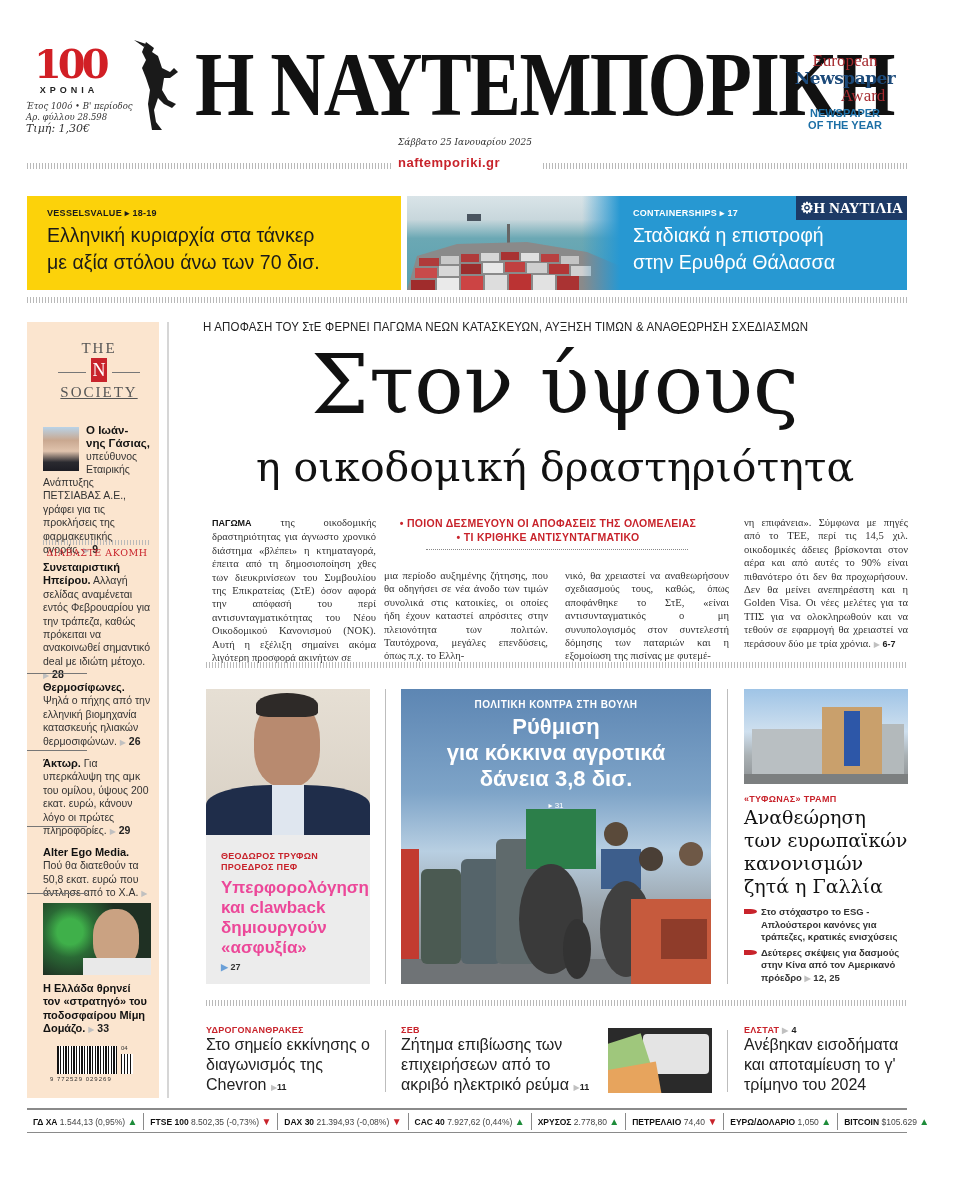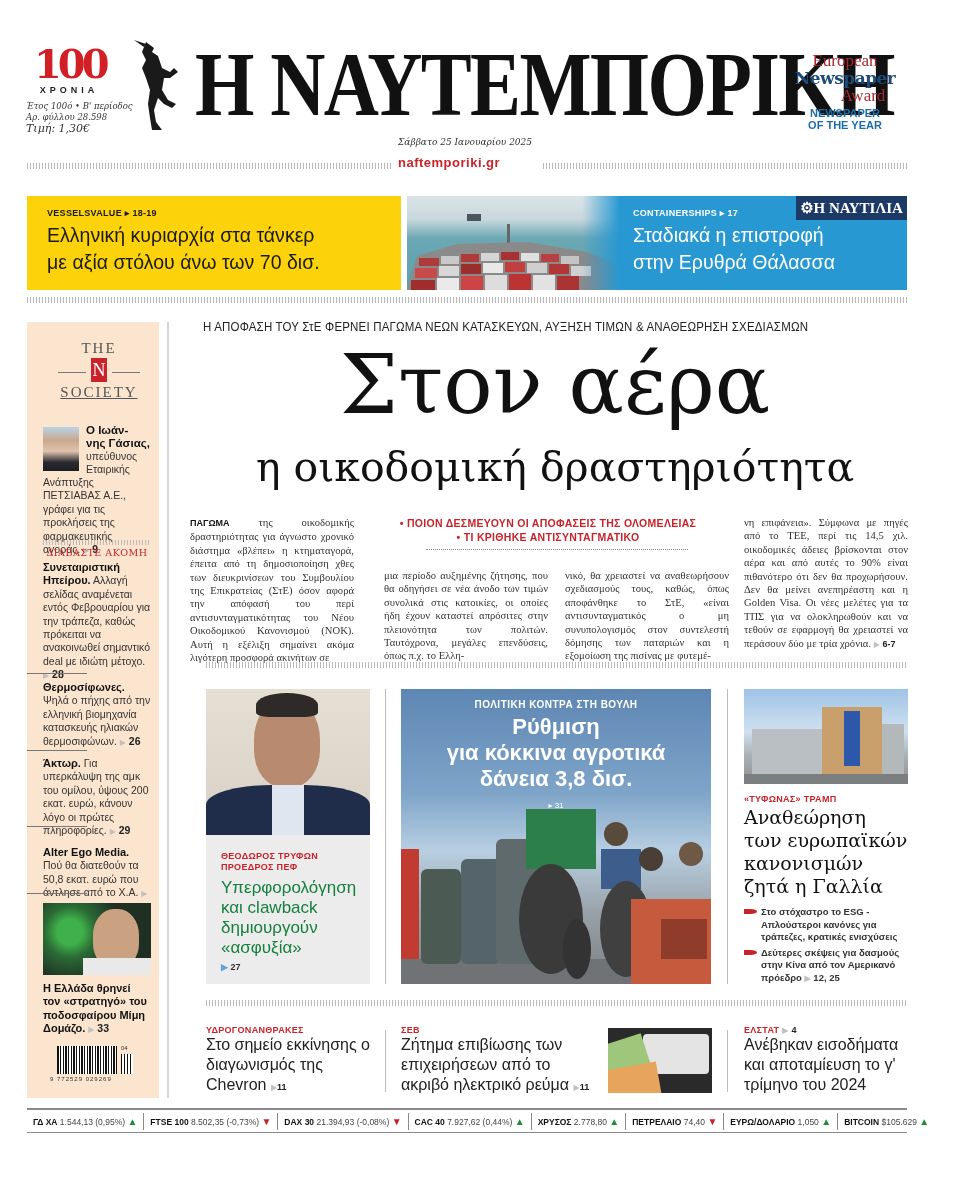--- a/index.html
+++ b/index.html
@@ -47,21 +47,21 @@
   
   .overline{left:203px;top:320px;width:705px;font-size:12.5px;letter-spacing:0.2px;color:#222;white-space:nowrap;transform:scaleX(0.92);transform-origin:left top;}
   .h1{left:190px;top:330px;width:730px;text-align:center;font-family:"DejaVu Serif",serif;font-size:82px;line-height:110px;color:#111;}
   .h2{left:190px;top:437px;width:730px;text-align:center;font-family:"DejaVu Serif",serif;font-size:41px;line-height:60px;color:#111;}
   .col{font-family:"Liberation Serif",serif;font-size:10.6px;line-height:13.4px;color:#333;text-align:justify;}
   .bullets{left:383px;top:516px;width:330px;text-align:center;font-size:10.5px;font-weight:bold;color:#c8232b;line-height:14px;letter-spacing:0.3px;}
   
   .card{left:206px;top:689px;width:164px;height:295px;background:#ececec;}
   .photo-tryfon{left:206px;top:689px;width:164px;height:146px;overflow:hidden;background:linear-gradient(180deg,#e6dfd4,#d8d0c4);}
   .card-kicker{font-size:9px;font-weight:bold;color:#c8232b;line-height:11px;letter-spacing:0.3px;}
-  .card-head{font-size:17px;font-weight:normal;line-height:20px;color:#15803d;}
+  .card-head{font-size:17px;font-weight:bold;line-height:20px;color:#ec4899;}
   .v-rule{width:1px;background:#bdbdbd;}
   .tractor{left:401px;top:689px;width:310px;height:295px;overflow:hidden;background:linear-gradient(180deg,#5d86b3 0%,#7ea4c8 35%,#b8cfe2 55%,#9aa3aa 75%,#7b7f82 100%);}
   .tractor .txt{position:absolute;left:0;top:10px;width:100%;text-align:center;color:#fff;}
   .eu-photo{left:744px;top:689px;width:164px;height:95px;overflow:hidden;background:linear-gradient(180deg,#9fc4e6 0%,#cfe0ef 45%,#aab1b4 70%,#8b8f92 100%);}
   .serif-head{font-family:"DejaVu Serif",serif;font-size:19px;line-height:23px;color:#111;}
   .bullet-list{font-size:9.5px;font-weight:bold;line-height:12.5px;color:#333;}
   .redpoint{display:inline-block;width:13px;height:5px;background:#c8232b;border-radius:0 50% 50% 0;margin-right:4px;vertical-align:middle;}
   
   .bt-kicker{font-size:9px;font-weight:bold;color:#c8232b;letter-spacing:0.3px;}
   .bt-head{font-size:16px;line-height:20px;color:#222;}
@@ -199,24 +199,24 @@
 </div>
 <div class="abs sb-text" style="left:43px;top:982px;width:108px;">
   <b style="font-size:11px;line-height:13px">Η Ελλάδα θρηνεί τον «στρατηγό» του ποδοσφαίρου Μίμη Δομάζο.</b> <span class="arrow">▶</span> <span class="pg">33</span>
 </div>
 <div class="abs" style="left:57px;top:1046px;width:60px;height:28px;background:repeating-linear-gradient(90deg,#111 0 2px,#fff 2px 3px,#111 3px 4px,#fff 4px 6px,#111 6px 7px,#fff 7px 8px);"></div>
 <div class="abs" style="left:121px;top:1054px;width:12px;height:20px;background:repeating-linear-gradient(90deg,#111 0 1px,#fff 1px 3px);"></div>
 <div class="abs" style="left:121px;top:1045px;font-size:6px;color:#333;">04</div>
 <div class="abs" style="left:50px;top:1076px;font-size:6px;color:#333;letter-spacing:1px;">9 772529 029269</div>
 
 <div class="abs overline">Η ΑΠΟΦΑΣΗ ΤΟΥ ΣτΕ ΦΕΡΝΕΙ ΠΑΓΩΜΑ ΝΕΩΝ ΚΑΤΑΣΚΕΥΩΝ, ΑΥΞΗΣΗ ΤΙΜΩΝ &amp; ΑΝΑΘΕΩΡΗΣΗ ΣΧΕΔΙΑΣΜΩΝ</div>
-<div class="abs h1">Στον αέρα</div>
+<div class="abs h1">Στον ύψους</div>
 <div class="abs h2">η οικοδομική δραστηριότητα</div>
 
-<div class="abs col" style="left:190px;top:516px;width:164px;">
+<div class="abs col" style="left:212px;top:516px;width:164px;">
   <b style="font-family:'Liberation Sans',sans-serif;font-size:9px;color:#111;">ΠΑΓΩΜΑ</b> <span>της οικοδομικής δραστηριότητας για άγνωστο χρονικό διάστημα «βλέπει» η κτηματαγορά, έπειτα από τη δημοσιοποίηση χθες των διευκρινίσεων του Συμβουλίου της Επικρατείας (ΣτΕ) όσον αφορά την απόφασή του περί αντισυνταγματικότητας του Νέου Οικοδομικού Κανονισμού (ΝΟΚ). Αυτή η εξέλιξη σημαίνει ακόμα λιγότερη προσφορά ακινήτων σε</span>
 </div>
 <div class="abs bullets">
   <div>• ΠΟΙΟΝ ΔΕΣΜΕΥΟΥΝ ΟΙ ΑΠΟΦΑΣΕΙΣ ΤΗΣ ΟΛΟΜΕΛΕΙΑΣ</div>
   <div>• ΤΙ ΚΡΙΘΗΚΕ ΑΝΤΙΣΥΝΤΑΓΜΑΤΙΚΟ</div>
 </div>
 <div class="abs" style="left:426px;top:549px;width:262px;border-top:1px dotted #888;"></div>
 <div class="abs col" style="left:384px;top:569px;width:164px;">μια περίοδο αυξημένης ζήτησης, που θα οδηγήσει σε νέα άνοδο των τιμών συνολικά στις κατοικίες, οι οποίες ήδη έχουν καταστεί απρόσιτες στην πλειονότητα των πολιτών. Ταυτόχρονα, μεγάλες επενδύσεις, όπως π.χ. το Ελλη-</div>
 <div class="abs col" style="left:565px;top:569px;width:164px;">νικό, θα χρειαστεί να αναθεωρήσουν σχεδιασμούς τους, καθώς, όπως αποφάνθηκε το ΣτΕ, «είναι αντισυνταγματικός ο μη συνυπολογισμός στον συντελεστή δόμησης των παταριών και η εξομοίωση της πισίνας με φυτεμέ-</div>
 <div class="abs col" style="left:744px;top:516px;width:164px;">

